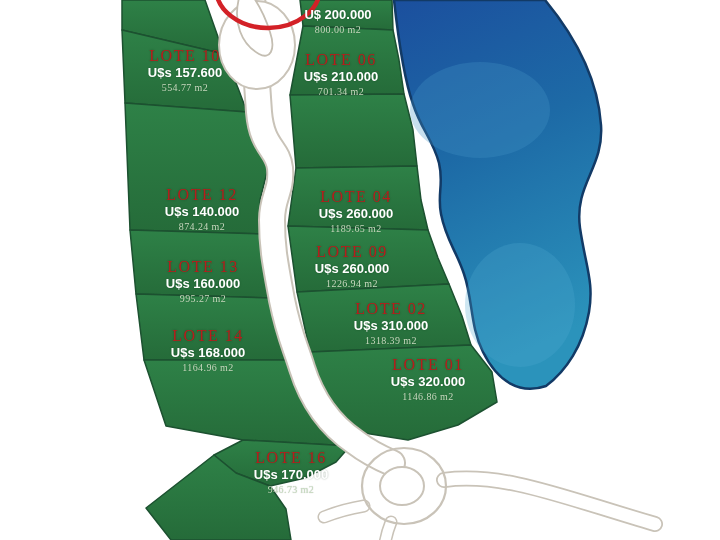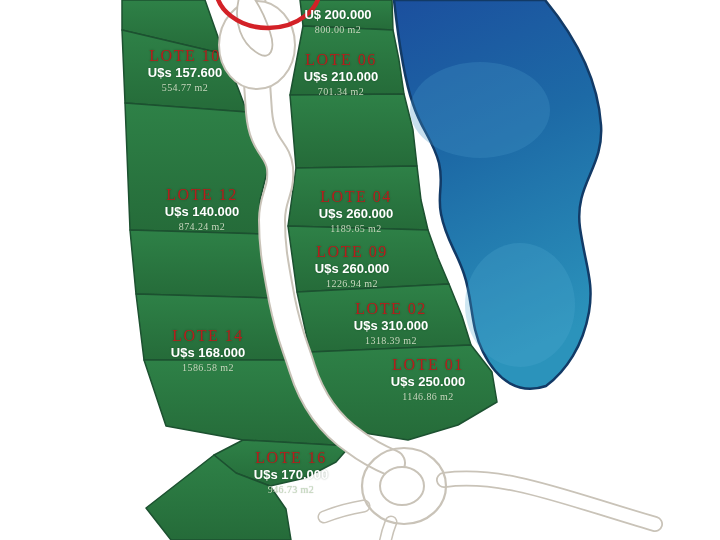--- a/index.html
+++ b/index.html
@@ -109,38 +109,43 @@
       <span class="lot-price">U$s 260.000</span>
       <span class="lot-area">1226.94 m2</span>
     </div>
     <div class="lot-label" style="left:391px;top:289px;">
       <span class="lot-name">LOTE 02</span>
       <span class="lot-price">U$s 310.000</span>
       <span class="lot-area">1318.39 m2</span>
     </div>
     <div class="lot-label" style="left:428px;top:345px;">
       <span class="lot-name">LOTE 01</span>
-      <span class="lot-price">U$s 250.000</span>
+      <span class="lot-price">U$s 320.000</span>
       <span class="lot-area">1146.86 m2</span>
     </div>
 
     <div class="lot-label" style="left:185px;top:36px;">
       <span class="lot-name">LOTE 10</span>
       <span class="lot-price">U$s 157.600</span>
       <span class="lot-area">554.77 m2</span>
     </div>
     <div class="lot-label" style="left:202px;top:175px;">
       <span class="lot-name">LOTE 12</span>
       <span class="lot-price">U$s 140.000</span>
       <span class="lot-area">874.24 m2</span>
     </div>
+    <div class="lot-label" style="left:203px;top:247px;">
+      <span class="lot-name">LOTE 13</span>
+      <span class="lot-price">U$s 160.000</span>
+      <span class="lot-area">995.27 m2</span>
+    </div>
     <div class="lot-label" style="left:208px;top:316px;">
       <span class="lot-name">LOTE 14</span>
       <span class="lot-price">U$s 168.000</span>
-      <span class="lot-area">1586.58 m2</span>
+      <span class="lot-area">1164.96 m2</span>
     </div>
     <div class="lot-label" style="left:291px;top:438px;">
       <span class="lot-name">LOTE 16</span>
       <span class="lot-price">U$s 170.000</span>
       <span class="lot-area">946.73 m2</span>
     </div>
 
   </div>
 </div>
 

